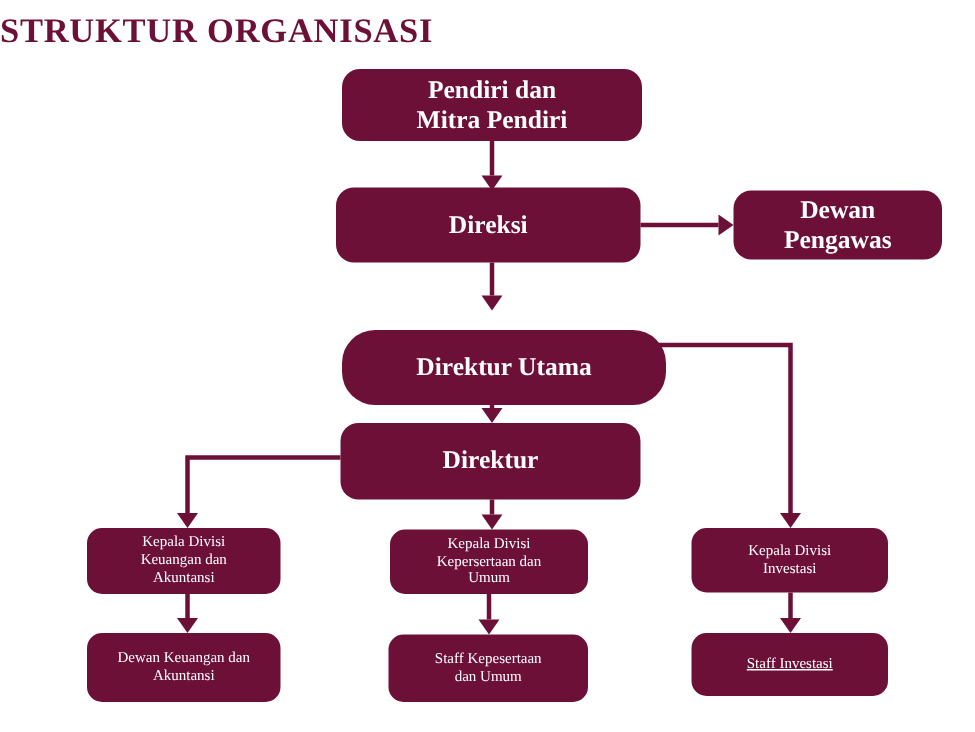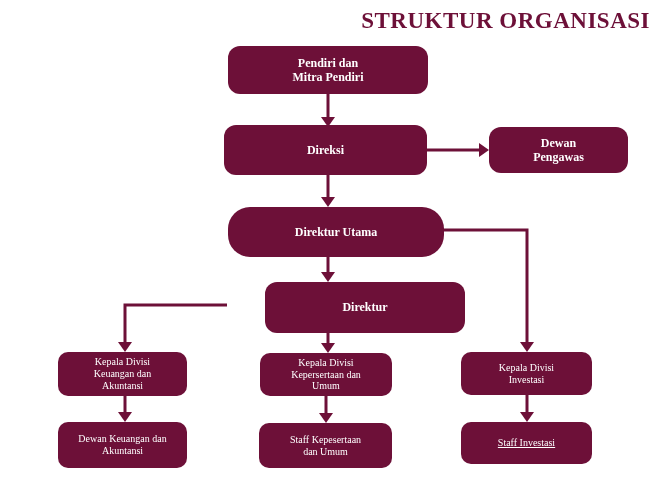--- a/index.html
+++ b/index.html
@@ -8,21 +8,21 @@
     position: relative;
     width: 650px;
     height: 488px;
     background: #ffffff;
     overflow: hidden;
   }
   .title {
     position: absolute;
     left: 0; top: 8px;
     width: 650px;
-    text-align: right;
+    text-align: left;
     font-size: 23px;
     font-weight: bold;
     color: #6D1038;
     letter-spacing: 0.5px;
     margin: 0;
   }
   .connectors {
     position: absolute;
     left: 0; top: 0;
     width: 650px; height: 488px;
@@ -33,36 +33,36 @@
     color: #FFFFFF;
     display: flex;
     align-items: center;
     justify-content: center;
     text-align: center;
     white-space: pre-line;
     box-sizing: border-box;
   }
   .node.big {
     border-radius: 12px;
-    font-size: 12px;
+    font-size: 17px;
     font-weight: bold;
     line-height: 1.18;
   }
   .node.small {
     border-radius: 10px;
     font-size: 10px;
     font-weight: normal;
     line-height: 1.18;
   }
   
   #n-pendiri            { left: 228px; top: 46px;  width: 200px; height: 48px; }
   #n-direksi            { left: 224px; top: 125px; width: 203px; height: 50px; }
   #n-dewan              { left: 489px; top: 127px; width: 139px; height: 46px; }
-  #n-direktur-utama     { left: 228px; top: 207px; width: 216px; height: 50px; border-radius: 22px; }
-  #n-direktur           { left: 227px; top: 282px; width: 200px; height: 51px; margin-left: 38px; }
+  #n-direktur-utama     { left: 228px; top: 220px; width: 216px; height: 50px; border-radius: 22px; }
+  #n-direktur           { left: 227px; top: 282px; width: 200px; height: 51px; }
   #n-kepala-keuangan    { left: 58px;  top: 352px; width: 129px; height: 44px; }
   #n-kepala-kepersertaan{ left: 260px; top: 353px; width: 132px; height: 43px; }
   #n-kepala-investasi   { left: 461px; top: 352px; width: 131px; height: 43px; }
   #n-staff-keuangan     { left: 58px;  top: 422px; width: 129px; height: 46px; }
   #n-staff-kepesertaan  { left: 259px; top: 423px; width: 133px; height: 45px; text-align: center; }
   #n-staff-investasi    { left: 461px; top: 422px; width: 131px; height: 42px; text-decoration: underline; }
 </style>
 </head>
 <body>
 

